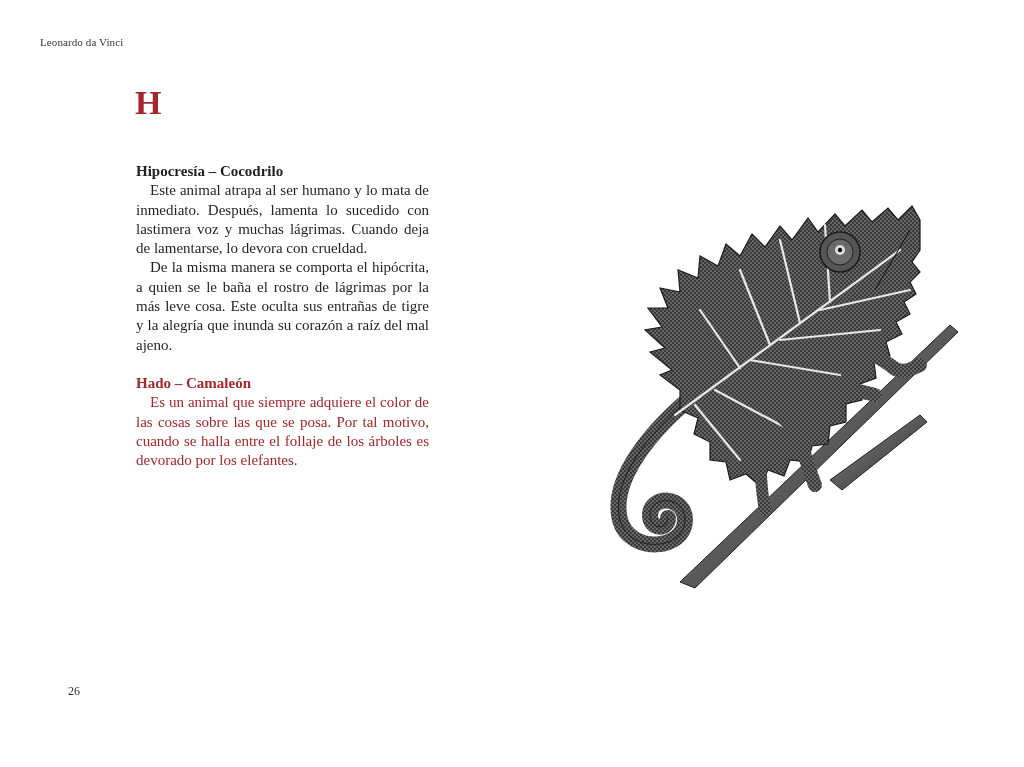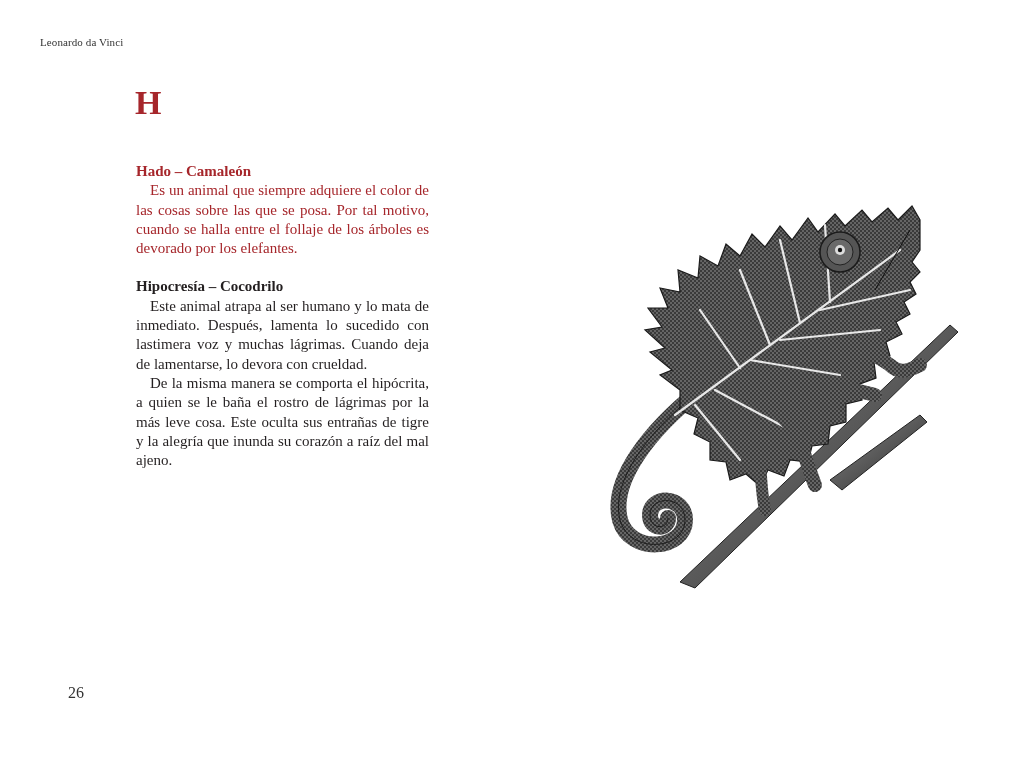--- a/index.html
+++ b/index.html
@@ -50,49 +50,49 @@
     .entry p {
       margin: 0;
       text-indent: 14px;
     }
     .entry.red, .entry.red .entry-title { color: #a6262b; }
     .entry.black .entry-title { color: #231f20; }
     .page-number {
       position: absolute;
       left: 68px;
       top: 684px;
-      font-size: 16px;
+      font-size: 12px;
       color: #333;
     }
     .illustration {
       position: absolute;
       left: 590px;
       top: 190px;
       width: 370px;
       height: 400px;
     }
   </style>
 </head>
 <body>
 
 <div>
 
   <div class="running-head">Leonardo da Vinci</div>
 
   <div class="chapter-letter">H</div>
 
   <div class="text-column">
-    <div class="entry red">
-      <div class="entry-title">Hado – Camaleón</div>
-      <p>Es un animal que siempre adquiere el color de las cosas sobre las que se posa. Por tal motivo, cuando se halla entre el follaje de los árboles es devorado por los elefantes.</p>
-    </div>
     <div class="entry black">
       <div class="entry-title">Hipocresía – Cocodrilo</div>
       <p>Este animal atrapa al ser humano y lo mata de inmediato. Después, lamenta lo sucedido con lastimera voz y muchas lágrimas. Cuando deja de lamentarse, lo devora con crueldad.</p>
       <p>De la misma manera se comporta el hipócrita, a quien se le baña el rostro de lágrimas por la más leve cosa. Este oculta sus entrañas de tigre y la alegría que inunda su corazón a raíz del mal ajeno.</p>
+    </div>
+    <div class="entry red">
+      <div class="entry-title">Hado – Camaleón</div>
+      <p>Es un animal que siempre adquiere el color de las cosas sobre las que se posa. Por tal motivo, cuando se halla entre el follaje de los árboles es devorado por los elefantes.</p>
     </div>
   </div>
 
   <div class="illustration">
     <svg width="370" height="400" viewBox="0 0 370 400">
       <defs>
         <pattern id="scales" width="4" height="4" patternUnits="userSpaceOnUse">
           <rect width="4" height="4" fill="#3a3a3a"></rect>
           <circle cx="1" cy="1" r="0.8" fill="#9a9a9a"></circle>
           <circle cx="3" cy="3" r="0.7" fill="#b5b5b5"></circle>

